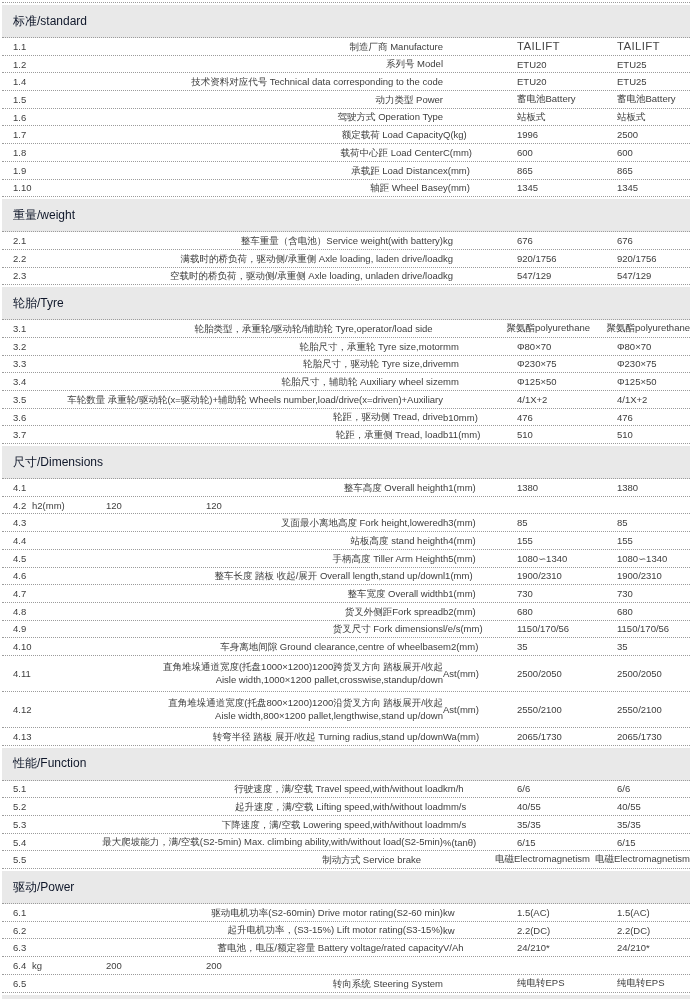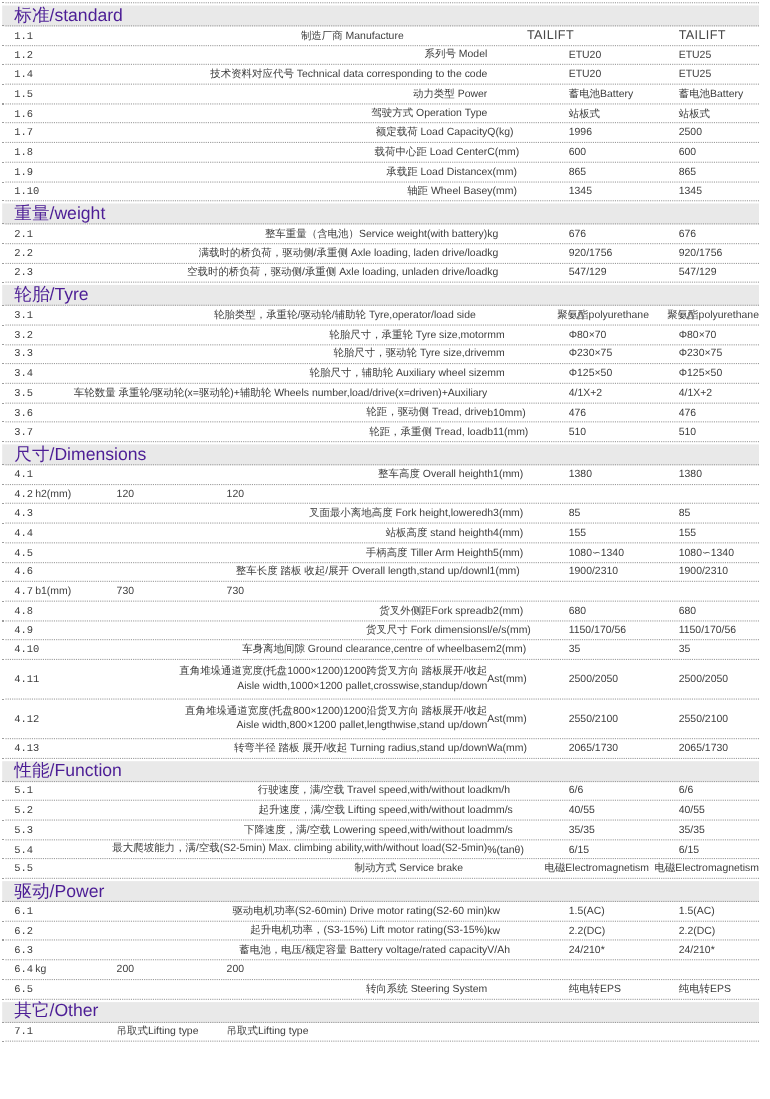--- a/index.html
+++ b/index.html
@@ -9,54 +9,54 @@
     font-family: "Liberation Sans", "DejaVu Sans", sans-serif;
     color: #3d3d3d;
     overflow: hidden;
   }
   #table-root {
     margin: 2px 10px 0 2px;
     border-top: 1px dotted #9b9b9b;
   }
   .sec-bar {
     margin-top: 2px;
-    height: 19px;
+    height: 33px;
     background: #e9e9e9;
     border-bottom: 1px dotted #9b9b9b;
     display: flex;
     align-items: center;
     padding-left: 11px;
-    font-size: 16px;
-    color: #4c1d95;
+    font-size: 12px;
+    color: #0f172a;
   }
   .row {
     display: flex;
     align-items: center;
     height: 17.7px;
     border-bottom: 1px dotted #9b9b9b;
     font-size: 9.5px;
     white-space: nowrap;
   }
   .row.tall { height: 36px; }
-  .c-no   { flex: 0 0 30px; padding-left: 11px; font-family: Liberation Mono, monospace; }
+  .c-no   { flex: 0 0 30px; padding-left: 11px; }
   .c-desc {
     flex: 1 1 auto;
     padding-left: 10px;
     min-width: 0;
     display: flex;
     flex-direction: column;
     justify-content: center;
     line-height: 1.4;
     overflow: hidden;
     align-items: flex-end;
   }
   .c-unit { flex: 0 0 74px; }
   .c-v1   { flex: 0 0 100px; }
   .c-v2   { flex: 0 0 73px; overflow: visible; }
-  .row.emph .c-v1, .row.emph .c-v2 { font-size: 11.5px; letter-spacing: 0.3px; color: #474747; margin-left: 38px; }
+  .row.emph .c-v1, .row.emph .c-v2 { font-size: 11.5px; letter-spacing: 0.3px; color: #474747; }
 </style>
 </head>
 <body>
 
 <div id="table-root">
   <section>
     <div class="sec-bar">
       <span class="sec-title">标准/standard</span>
     </div>
     <div class="rows">
@@ -347,20 +347,24 @@
       <span class="d1">整车长度 踏板 收起/展开  Overall length,stand up/down</span>
 
     </span>
     <span class="c-unit">l1(mm)</span>
     <span class="c-v1">1900/2310</span>
     <span class="c-v2">1900/2310</span>
   </div>
 
   <div class="row">
     <span class="c-no">4.7</span>
+    <span class="c-desc">
+      <span class="d1">整车宽度 Overall width</span>
+
+    </span>
     <span class="c-unit">b1(mm)</span>
     <span class="c-v1">730</span>
     <span class="c-v2">730</span>
   </div>
 
   <div class="row">
     <span class="c-no">4.8</span>
     <span class="c-desc">
       <span class="d1">货叉外侧距Fork spread</span>
 

